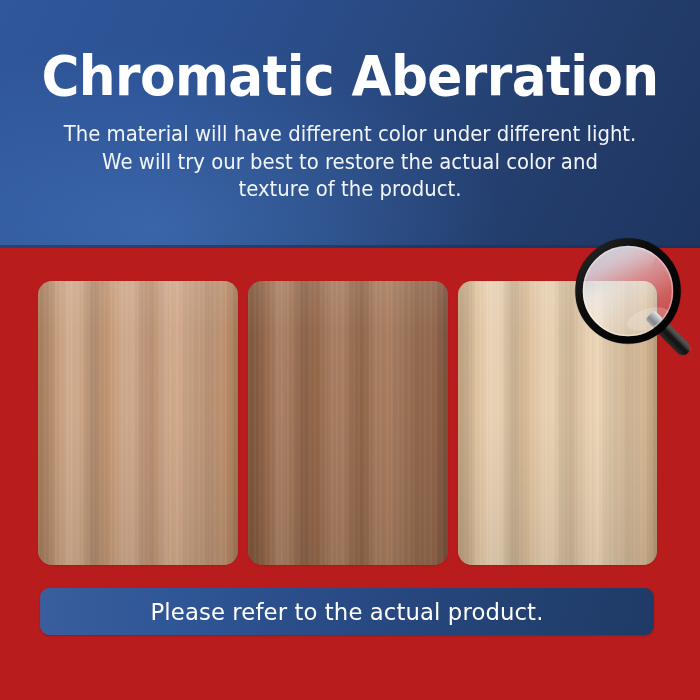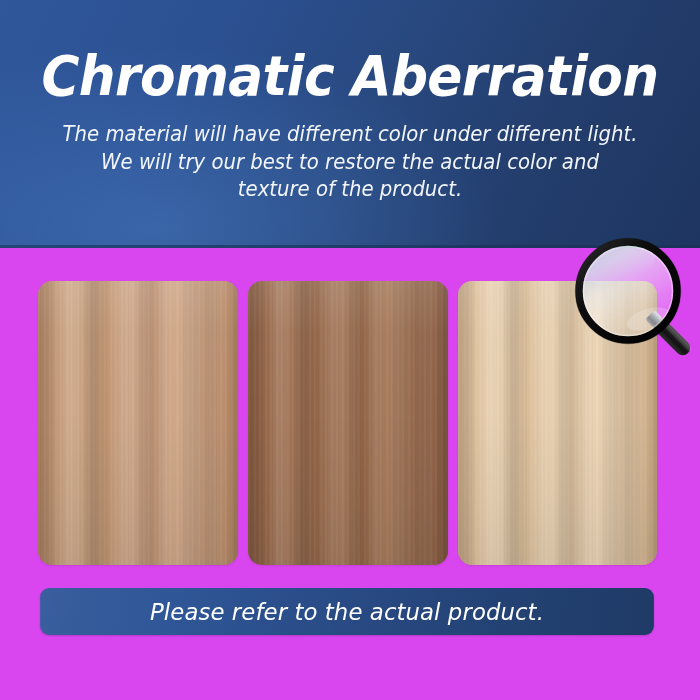--- a/index.html
+++ b/index.html
@@ -11,23 +11,22 @@
     height: 700px;
     overflow: hidden;
     background: #eeeeee;
     font-family: "DejaVu Sans", sans-serif;
   }
 
   #page {
     position: relative;
     width: 700px;
     height: 700px;
-    background: #d946ef;
-    overflow: hidden;
-    font-style: italic;
+    background: #b91c1c;
+    overflow: hidden;
   }
 
   
   .banner {
     position: absolute;
     left: 0;
     top: 0;
     width: 700px;
     height: 248px;
     background:

